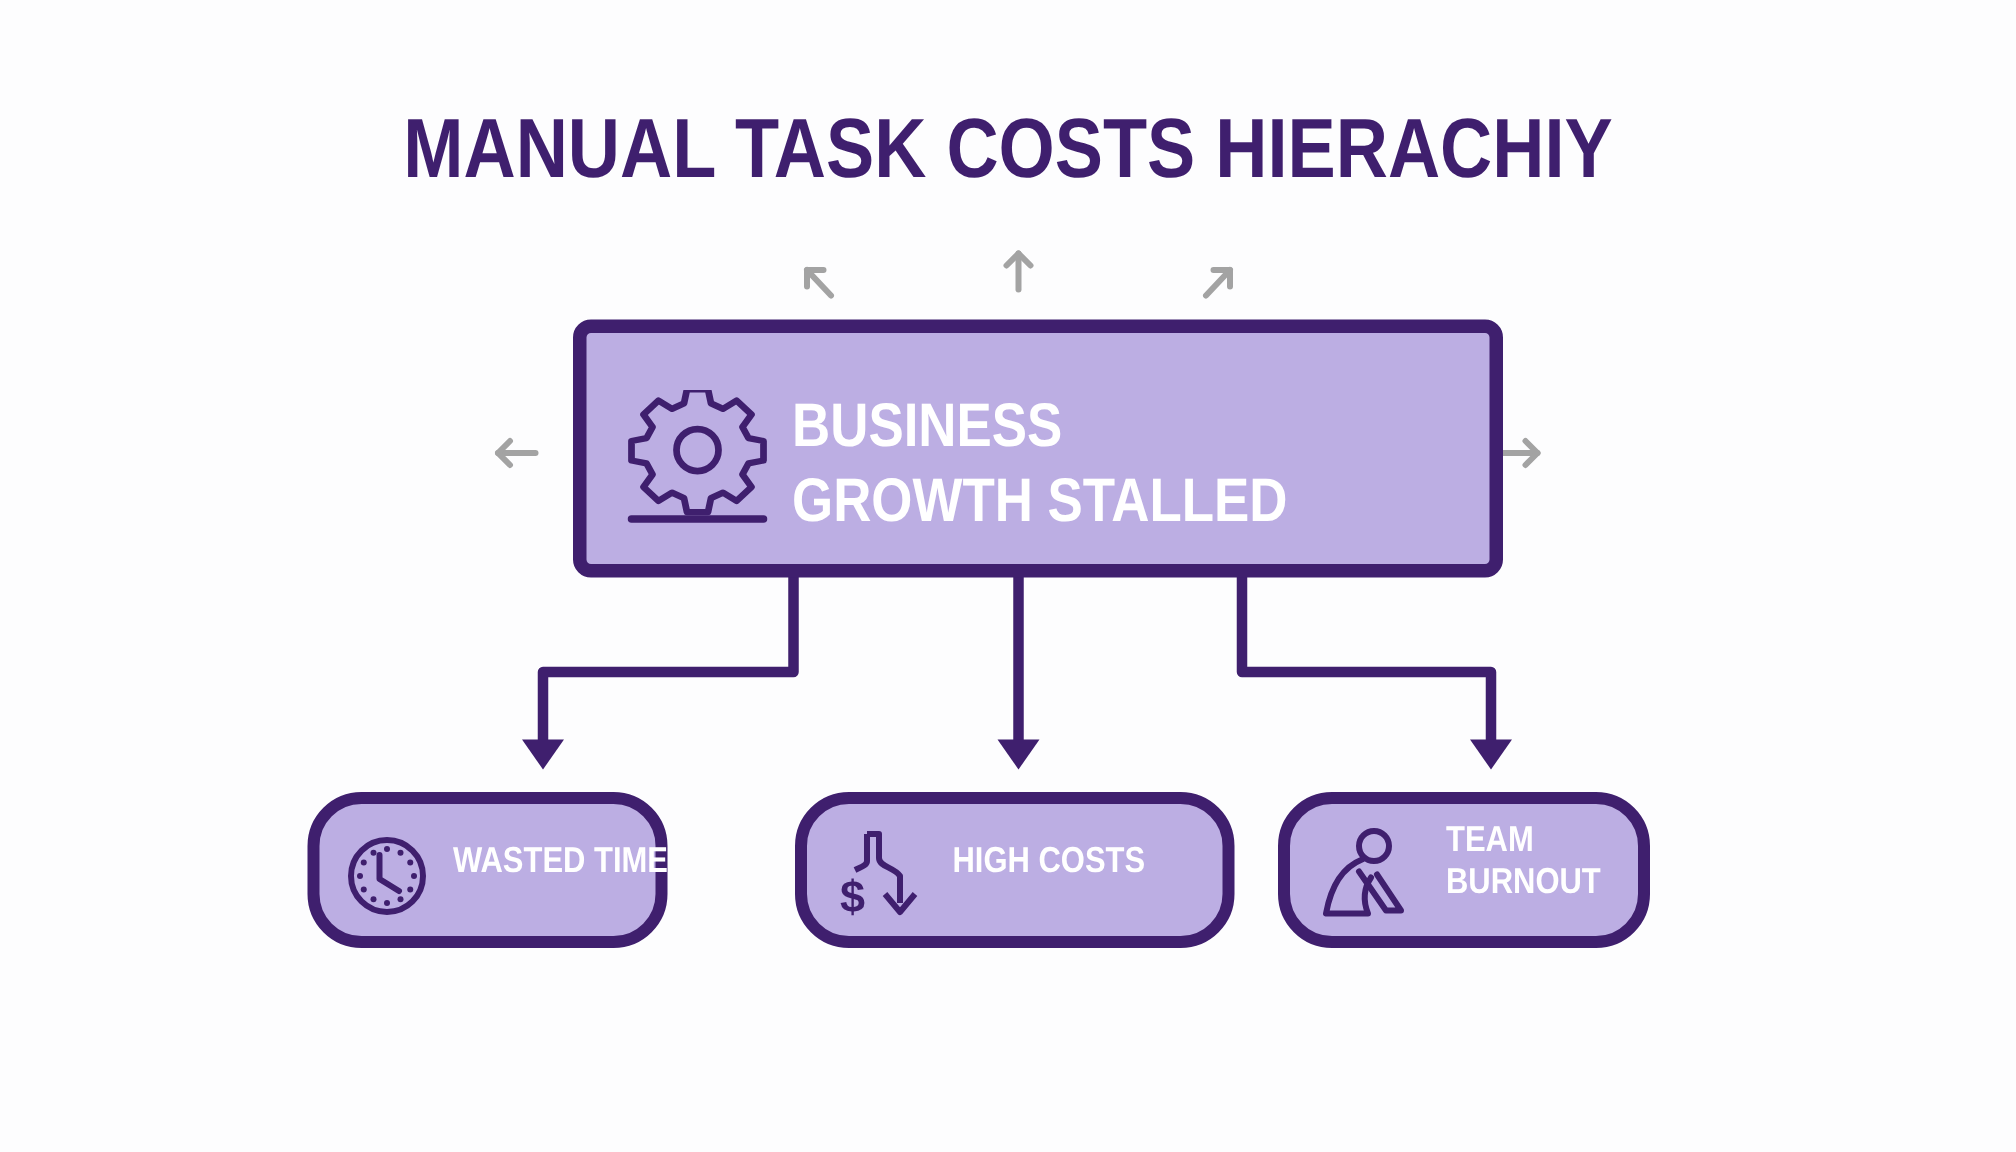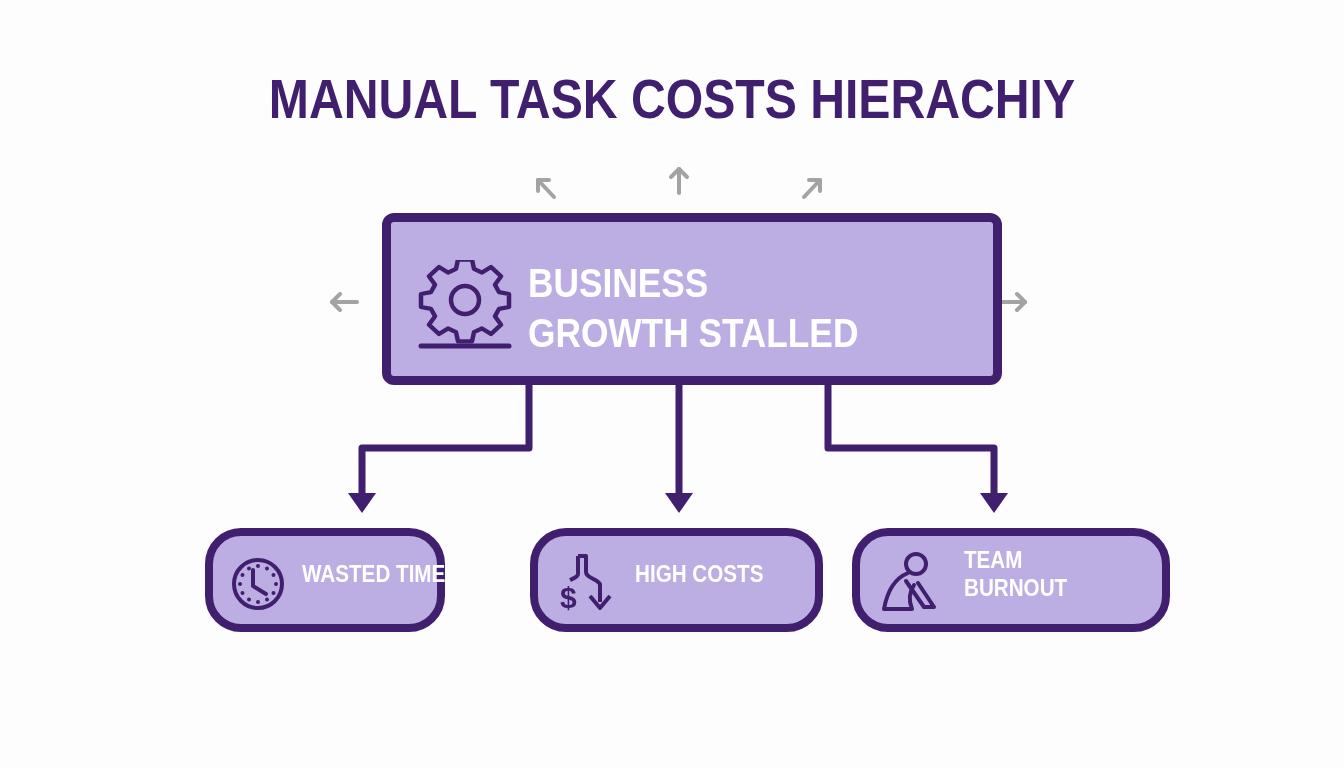--- a/index.html
+++ b/index.html
@@ -21,21 +21,21 @@
   .main-box { left:370px; top:213px; width:620px; height:172px; border-radius:12px;margin-left:12px; }
   .main-label {
     position:absolute; left:137px; top:36px;
     font-weight:bold; color:#ffffff; font-size:41px; line-height:50px;
     transform:scaleX(0.86); transform-origin:left top; white-space:nowrap;
   }
   .main-label span { display:block; }
   .child-box { top:528px; height:104px; border-radius:36px; border-width:8px; }
   .child-1 { left:205px; width:240px; }
   .child-2 { left:530px; width:293px; }
-  .child-3 { left:852px; width:318px; }
+  .child-3 { left:852px; width:248px; }
   .child-label {
     position:absolute; font-weight:bold; color:#ffffff; font-size:24px; line-height:28px;
     transform:scaleX(0.86); transform-origin:left center; white-space:nowrap;
   }
   .child-1 .child-label { left:89px; top:24px; }
   .child-2 .child-label { left:97px; top:24px; }
   .child-3 .child-label { left:104px; top:10px; }
   .child-3 .child-label span { display:block; }
   .icon { position:absolute; }
   svg.overlay { position:absolute; left:0; top:0; }

